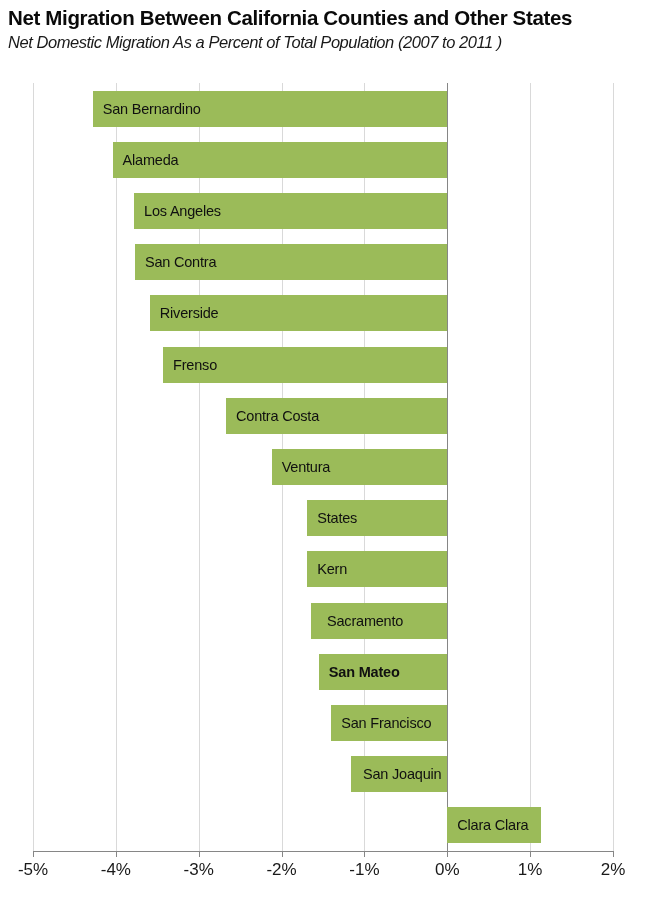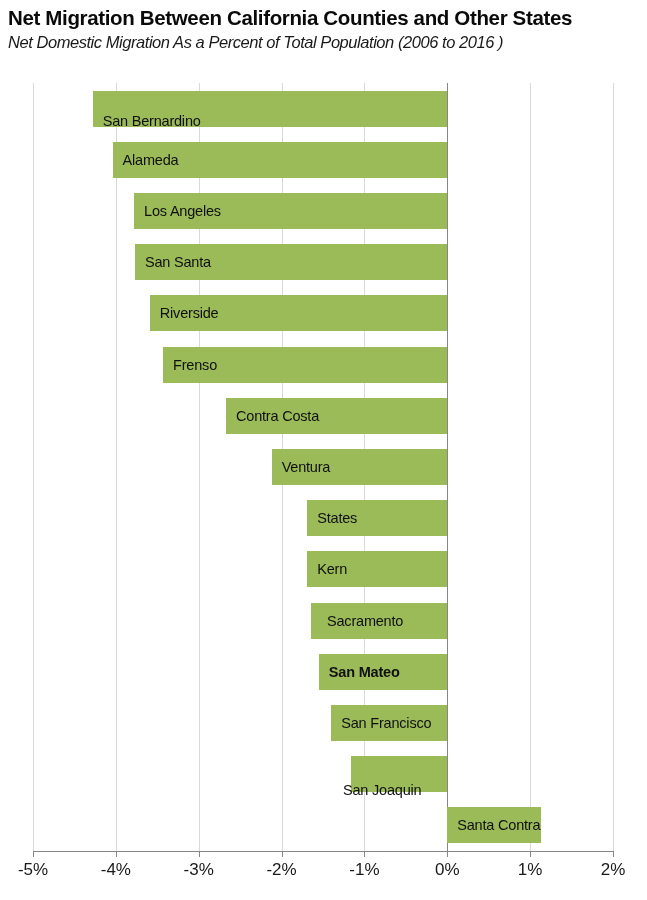--- a/index.html
+++ b/index.html
@@ -101,21 +101,21 @@
     color: #1a1a1a;
     text-align: center;
     transform: translateX(-50%);
     white-space: nowrap;
   }
 </style>
 </head>
 <body>
 
 <div id="chart-title">Net Migration Between California Counties and Other States</div>
-<div id="chart-subtitle">Net Domestic Migration As a Percent of Total Population (2006 to 2016 )</div>
+<div id="chart-subtitle">Net Domestic Migration As a Percent of Total Population (2007 to 2011 )</div>
 
 <div id="plot-area">
     <div class="gridline edge" style="left: 0px;"></div>
     <div class="gridline" style="left: 82.8571px;"></div>
     <div class="gridline" style="left: 165.714px;"></div>
     <div class="gridline" style="left: 248.571px;"></div>
     <div class="gridline" style="left: 331.429px;"></div>
     <div class="gridline zero" style="left: 414.286px;"></div>
     <div class="gridline" style="left: 497.143px;"></div>
     <div class="gridline edge" style="left: 580px;"></div>
@@ -132,41 +132,41 @@
 <div class="xtick-label" style="left: 281.571px;">-2%</div>
 <div class="tick" style="left: 364.429px;"></div>
 <div class="xtick-label" style="left: 364.429px;">-1%</div>
 <div class="tick" style="left: 447.286px;"></div>
 <div class="xtick-label" style="left: 447.286px;">0%</div>
 <div class="tick" style="left: 530.143px;"></div>
 <div class="xtick-label" style="left: 530.143px;">1%</div>
 <div class="tick" style="left: 613px;"></div>
 <div class="xtick-label" style="left: 613px;">2%</div>
 <div class="bar" title="San Bernardino" style="left: 92.6571px; top: 90.6px; width: 354.629px; background: rgb(155, 187, 89);"></div>
-<div class="bar-label" style="left: 102.657px; top: 90.6px; margin-top: 12px;">San Bernardino</div>
+<div class="bar-label" style="left: 102.657px; top: 90.6px;">San Bernardino</div>
 <div class="bar" title="Orange" style="left: 112.543px; top: 141.8px; width: 334.743px; background: rgb(155, 187, 89);"></div>
 <div class="bar-label" style="left: 122.543px; top: 141.8px;">Alameda</div>
 <div class="bar" title="Los Angeles" style="left: 134.086px; top: 193px; width: 313.2px; background: rgb(155, 187, 89);"></div>
 <div class="bar-label" style="left: 144.086px; top: 193px;">Los Angeles</div>
 <div class="bar" title="San Diego" style="left: 134.914px; top: 244.2px; width: 312.371px; background: rgb(155, 187, 89);"></div>
-<div class="bar-label" style="left: 144.914px; top: 244.2px;">San Santa</div>
+<div class="bar-label" style="left: 144.914px; top: 244.2px;">San Contra</div>
 <div class="bar" title="Riverside" style="left: 149.829px; top: 295.4px; width: 297.457px; background: rgb(155, 187, 89);"></div>
 <div class="bar-label" style="left: 159.829px; top: 295.4px;">Riverside</div>
 <div class="bar" title="Frenso" style="left: 163.086px; top: 346.6px; width: 284.2px; background: rgb(155, 187, 89);"></div>
 <div class="bar-label" style="left: 173.086px; top: 346.6px;">Frenso</div>
 <div class="bar" title="Contra Costa" style="left: 226.057px; top: 397.8px; width: 221.229px; background: rgb(155, 187, 89);"></div>
 <div class="bar-label" style="left: 236px; top: 397.8px;">Contra Costa</div>
 <div class="bar" title="Ventura" style="left: 271.629px; top: 449px; width: 175.657px; background: rgb(155, 187, 89);"></div>
 <div class="bar-label" style="left: 281.629px; top: 449px;">Ventura</div>
 <div class="bar" title="Alameda" style="left: 307.257px; top: 500.2px; width: 140.029px; background: rgb(155, 187, 89);"></div>
 <div class="bar-label" style="left: 317.257px; top: 500.2px;">States</div>
 <div class="bar" title="Kern" style="left: 307.257px; top: 551.4px; width: 140.029px; background: rgb(155, 187, 89);"></div>
 <div class="bar-label" style="left: 317.257px; top: 551.4px;">Kern</div>
 <div class="bar" title="Sacramento" style="left: 311.4px; top: 602.6px; width: 135.886px; background: rgb(155, 187, 89);"></div>
 <div class="bar-label" style="left: 327px; top: 602.6px;">Sacramento</div>
 <div class="bar" title="San Mateo" style="left: 318.857px; top: 653.8px; width: 128.429px; background: rgb(155, 187, 89);"></div>
 <div class="bar-label" style="left: 328.857px; top: 653.8px; font-weight: bold;">San Mateo</div>
 <div class="bar" title="San Francisco" style="left: 331.286px; top: 705px; width: 116px; background: rgb(155, 187, 89);"></div>
 <div class="bar-label" style="left: 341.286px; top: 705px; text-align: center;">San Francisco</div>
 <div class="bar" title="San Joaquin" style="left: 351.171px; top: 756.2px; width: 96.1143px; background: rgb(155, 187, 89);"></div>
-<div class="bar-label" style="left: 343px; top: 756.2px; margin-top: 16px;">San Joaquin</div>
+<div class="bar-label" style="left: 363px; top: 756.2px;">San Joaquin</div>
 <div class="bar" title="Santa Clara" style="left: 447.286px; top: 807.4px; width: 93.6286px; background: rgb(155, 187, 89);"></div>
-<div class="bar-label" style="left: 457.286px; top: 807.4px;">Santa Contra</div>
+<div class="bar-label" style="left: 457.286px; top: 807.4px;">Clara Clara</div>
 
 </body></html>

